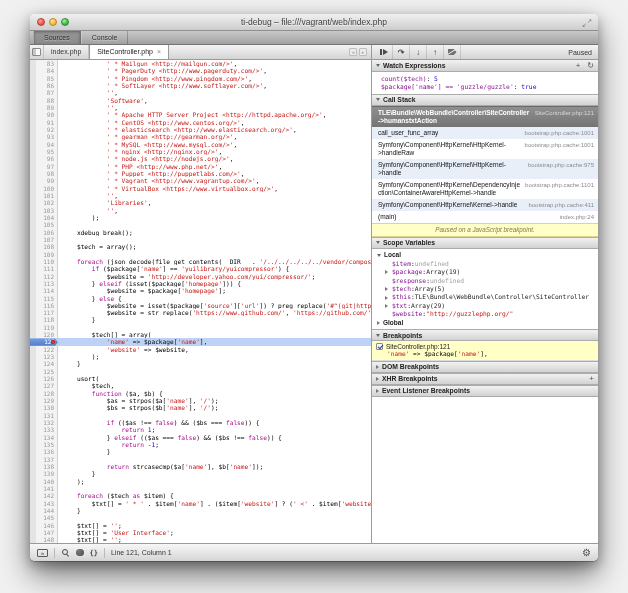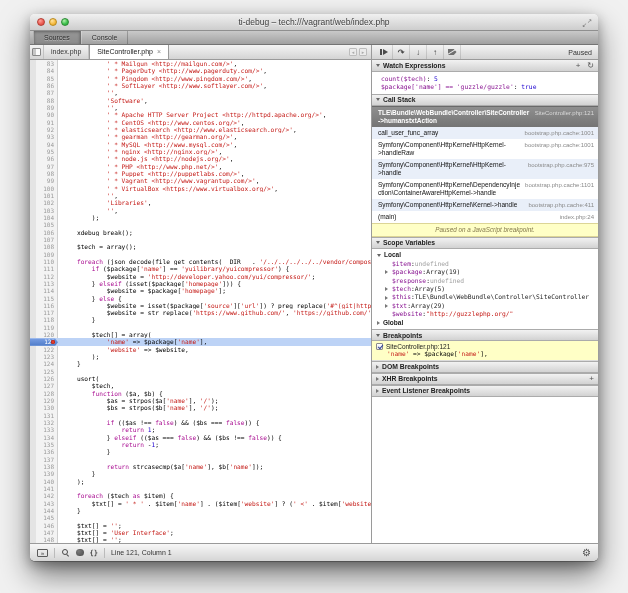--- a/index.html
+++ b/index.html
@@ -98,21 +98,21 @@
 <body>
 
 <div class="window">
 
   <div class="titlebar">
     <div class="traffic">
       <span class="light red"></span>
       <span class="light yellow"></span>
       <span class="light green"></span>
     </div>
-    <div class="wtitle">ti-debug – tech:///vagrant/web/index.php</div>
+    <div class="wtitle">ti-debug – file:///vagrant/web/index.php</div>
     <div class="fs">
       <span class="ne">↗</span>
       <span class="sw">↙</span>
     </div>
   </div>
 
   <div class="toolbar" id="toolbar-tabs">
       <span class="tbtab active">Sources</span>
       <span class="tbtab">Console</span>
     </div>

